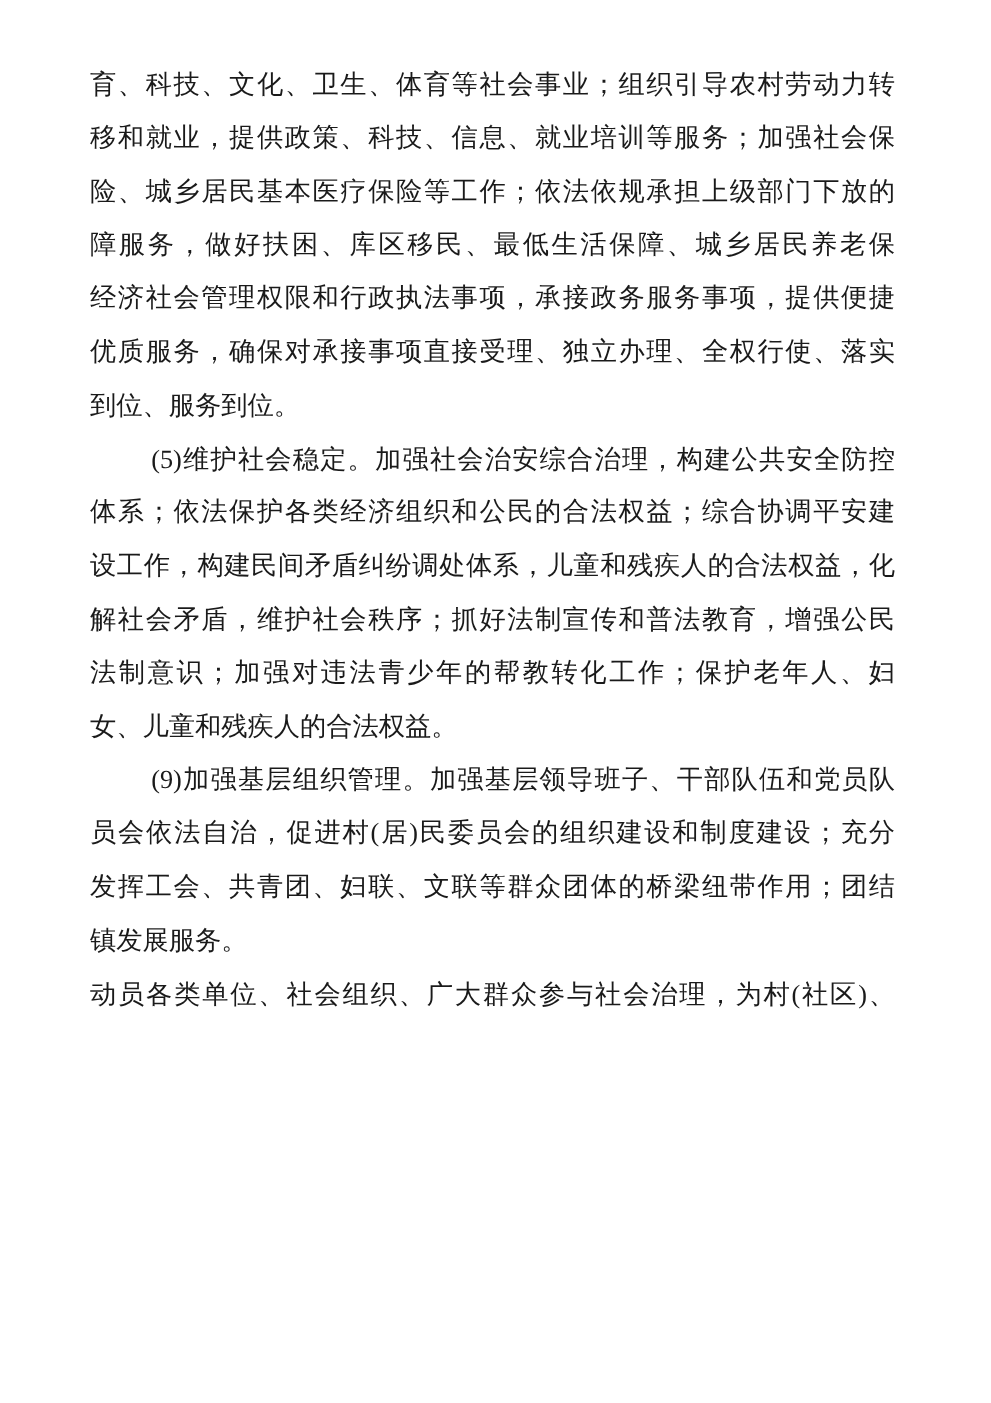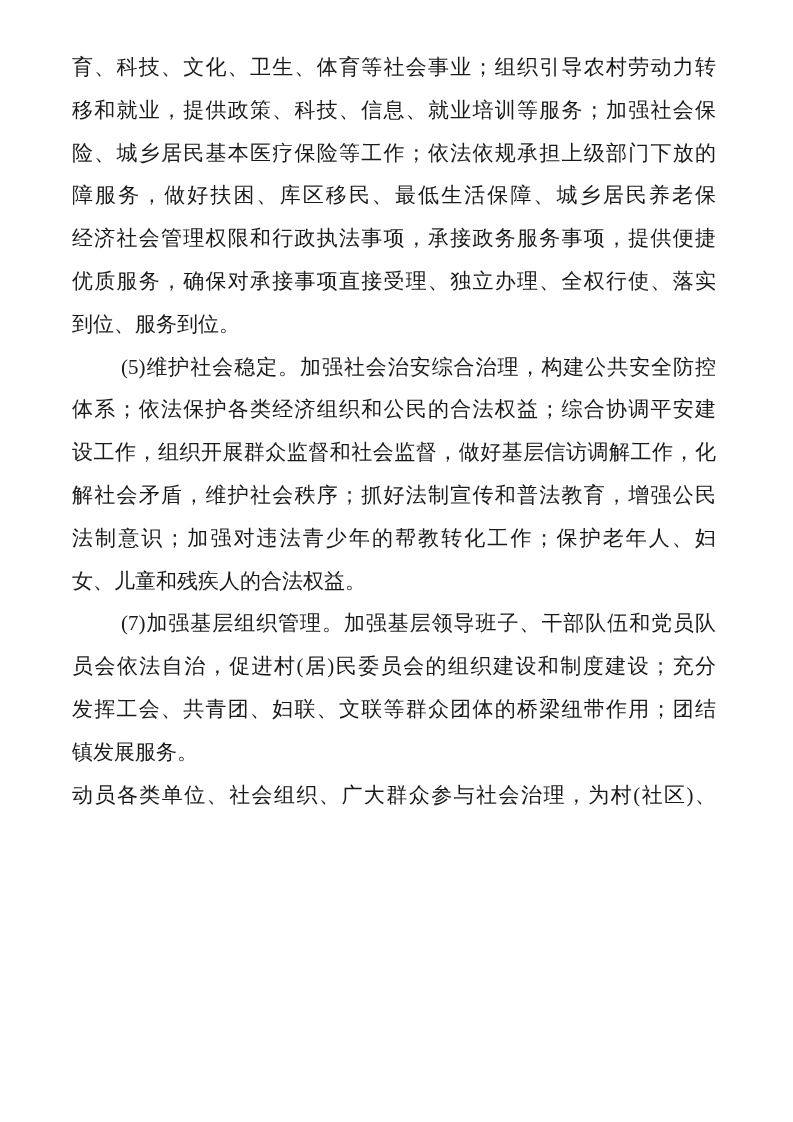--- a/index.html
+++ b/index.html
@@ -64,29 +64,29 @@
       <div class="line">险、城乡居民基本医疗保险等工作；依法依规承担上级部门下放的</div>
       <div class="line">障服务，做好扶困、库区移民、最低生活保障、城乡居民养老保</div>
       <div class="line">经济社会管理权限和行政执法事项，承接政务服务事项，提供便捷</div>
       <div class="line">优质服务，确保对承接事项直接受理、独立办理、全权行使、落实</div>
       <div class="line end">到位、服务到位。</div>
     </div>
 
     <div class="para">
       <div class="line first">(5)维护社会稳定。加强社会治安综合治理，构建公共安全防控</div>
       <div class="line">体系；依法保护各类经济组织和公民的合法权益；综合协调平安建</div>
-      <div class="line">设工作，组织开展群众监督和社会监督，做好基层信访调解工作，化</div>
+      <div class="line">设工作，构建民间矛盾纠纷调处体系，儿童和残疾人的合法权益，化</div>
       <div class="line">解社会矛盾，维护社会秩序；抓好法制宣传和普法教育，增强公民</div>
       <div class="line">法制意识；加强对违法青少年的帮教转化工作；保护老年人、妇</div>
       <div class="line end">女、儿童和残疾人的合法权益。</div>
     </div>
 
 
     <div class="para">
-      <div class="line first">(7)加强基层组织管理。加强基层领导班子、干部队伍和党员队</div>
+      <div class="line first">(9)加强基层组织管理。加强基层领导班子、干部队伍和党员队</div>
       <div class="line">员会依法自治，促进村(居)民委员会的组织建设和制度建设；充分</div>
       <div class="line">发挥工会、共青团、妇联、文联等群众团体的桥梁纽带作用；团结</div>
       <div class="line end">镇发展服务。</div>
       <div class="line">动员各类单位、社会组织、广大群众参与社会治理，为村(社区)、</div>
     </div>
 
 
   </div>
 
   <div class="footer">- 5 -</div>

